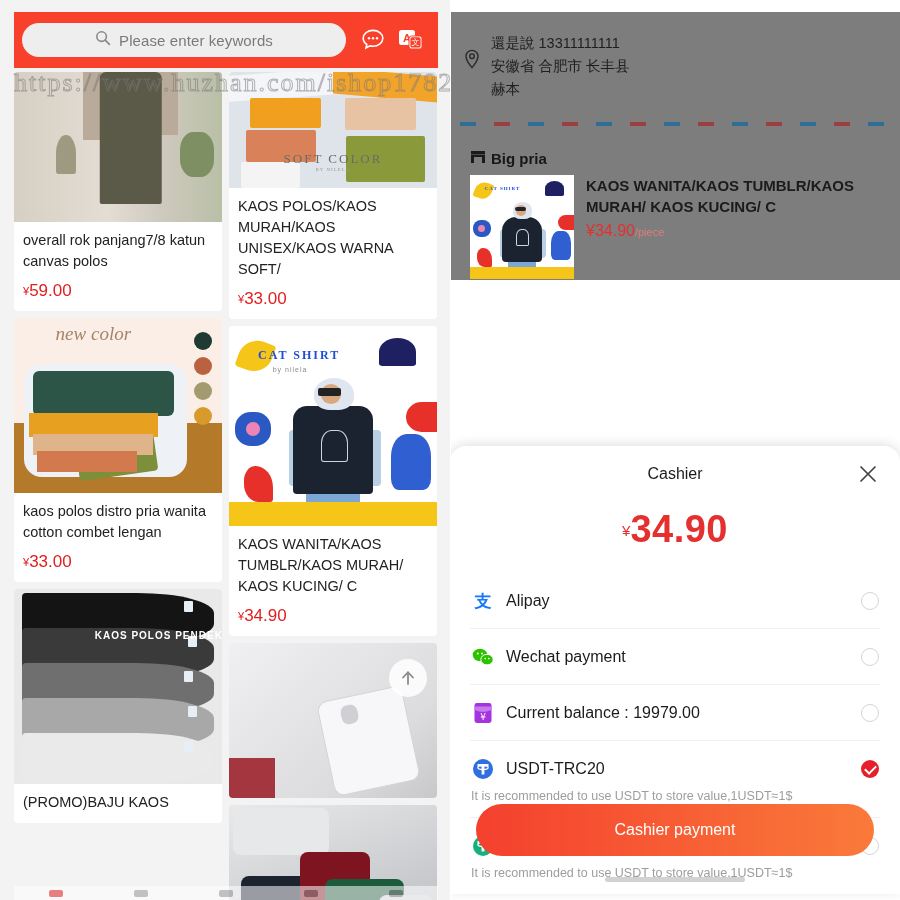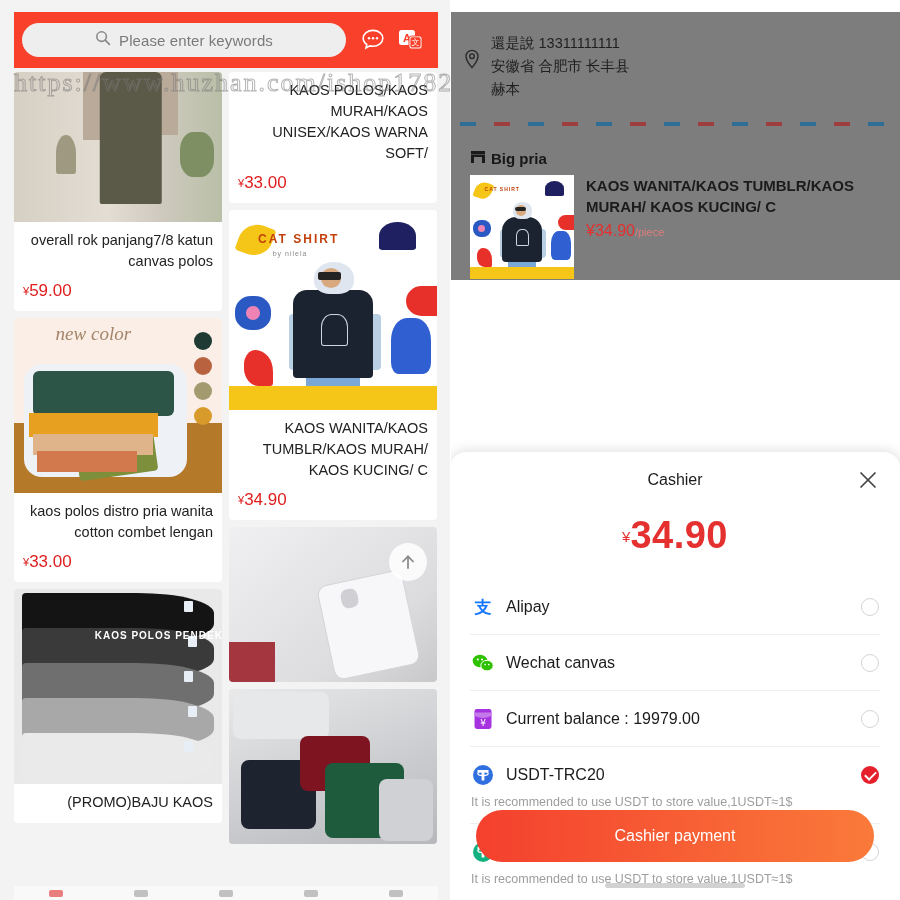--- a/index.html
+++ b/index.html
@@ -62,21 +62,20 @@
     width: 424px;
     display: flex; gap: 7px;
   }
   .col { width: 208px; display: flex; flex-direction: column; gap: 7px; }
   .card { background: #ffffff; border-radius: 4px; overflow: hidden; }
   .card .thumb { width: 100%; position: relative; overflow: hidden; display:block; }
   .card .info { padding: 8px 9px 10px 9px; }
   .card .title {
     font-size: 14.5px; line-height: 21px; color: #222; font-weight: 400;
     word-break: break-word;
-    text-align: right;
   }
   .card .price { margin-top: 9px; font-size: 17px; color: #e02020; font-weight: 400; }
   .card .price .yen { font-size: 11px; vertical-align: 1px; }
 
   
   .t-dress { height: 150px; background: #ddd8d0; position: relative; }
   .t-dress .wall { position:absolute; inset:0; background: linear-gradient(90deg,#d6cfc4 0%,#e3ddd3 45%,#cfcabf 70%,#b9bfa7 100%); }
   .t-dress .floor { position:absolute; left:0; right:0; bottom:0; height:36%; background: linear-gradient(180deg,#a9writing 0,#9d7c56 0%, #7f5f3d 100%); }
   .t-dress .person { position:absolute; left:44%; top:0; width:30%; height:88%; background:#5b5a48; border-radius: 6px 6px 2px 2px; transform: translateX(-10%); }
   .t-dress .sleeveL { position:absolute; left:33%; top:0; width:12%; height:45%; background:#b9aa9a; }
@@ -106,21 +105,21 @@
   .t-newcolor .pile { position:absolute; left:5%; top:26%; width:78%; height:65%; background:#eef2f6; border-radius:18px; }
   .t-newcolor .sh1 { position:absolute; left:9%; top:30%; width:68%; height:26%; background:#2c5548; border-radius:6px; }
   .t-newcolor .sh2 { position:absolute; left:7%; top:54%; width:62%; height:14%; background:#e8a020; }
   .t-newcolor .sh3 { position:absolute; left:9%; top:66%; width:58%; height:12%; background:#e0b48a; }
   .t-newcolor .sh4 { position:absolute; left:11%; top:76%; width:48%; height:12%; background:#d27a4e; }
   .t-newcolor .sh5 { position:absolute; left:30%; top:60%; width:38%; height:30%; background:#7d8f3b; transform:rotate(-8deg); border-radius:4px; }
   .t-newcolor .dots { position:absolute; right:5%; top:8%; display:flex; flex-direction:column; gap:7px; }
   .t-newcolor .dots i { display:block; width:18px; height:18px; border-radius:50%; }
 
   .t-catshirt { height: 200px; background: #ffffff; position: relative; overflow:hidden; }
-  .t-catshirt .ttl { position:absolute; left:14%; top:11%; font-size: 12px; font-weight:700; letter-spacing:2px; color:#c2410c; }
+  .t-catshirt .ttl { position:absolute; left:14%; top:11%; font-size: 12px; font-weight:700; letter-spacing:2px; color:#1d4ed8;font-family:Liberation Serif, serif; }
   .t-catshirt .sub { position:absolute; left:21%; top:20%; font-size: 7px; letter-spacing:1px; color:#8a8a8a; }
   .t-catshirt .yellowleaf { position:absolute; left:5%; top:7%; width:16%; height:16%; background:#f5c518; border-radius:60% 10% 60% 10%; transform:rotate(20deg); }
   .t-catshirt .navyheart { position:absolute; right:10%; top:6%; width:18%; height:14%; background:#1e2061; border-radius:50% 50% 10% 10%; }
   .t-catshirt .blueflower { position:absolute; left:3%; top:43%; width:17%; height:17%; background:#2b59c3; border-radius:45%; }
   .t-catshirt .blueflower::after { content:''; position:absolute; inset:30%; background:#ee84b5; border-radius:50%; }
   .t-catshirt .redshape { position:absolute; right:0; top:38%; width:15%; height:15%; background:#e8302a; border-radius:50% 0 0 50%; }
   .t-catshirt .bluehand { position:absolute; right:3%; bottom:18%; width:19%; height:28%; background:#2f5fd0; border-radius:40% 40% 20% 20%; }
   .t-catshirt .redswirl { position:absolute; left:7%; bottom:12%; width:14%; height:18%; background:#e8302a; border-radius:40% 60% 10% 50%; }
   .t-catshirt .yellowbar { position:absolute; left:0; right:0; bottom:0; height:12%; background:#f5c518; }
   .t-catshirt .head { position:absolute; left:41%; top:26%; width:19%; height:16%; background:#dfe6ef; border-radius:50% 50% 40% 40%; }
@@ -199,21 +198,21 @@
   .store-name { display:flex; align-items:center; gap:5px; font-size:15px; font-weight:700; color:#171717; padding:10px 0 4px 10px; }
   .store-item { display:flex; gap:12px; padding:4px 10px 0 10px; }
   .store-item .th { width:104px; height:104px; flex:0 0 auto; position:relative; overflow:hidden; background:#fff; }
   .store-item .meta { flex:1; min-width:0; }
   .store-item .p-title { font-size:15px; line-height:21px; color:#1b1b1b; font-weight:600; }
   .store-item .p-price { margin-top:5px; font-size:16px; color:#e53030; }
   .store-item .p-price .unit { font-size:11px; color:#dd7d7d; }
   .store-item .p-qty { margin-top:4px; font-size:15px; color:#1b1b1b; }
 
   .sheet {
-    position:absolute; left:0; bottom:0; width:450px; height:448px;
+    position:absolute; left:0; bottom:6px; width:450px; height:448px;
     background:#ffffff; border-radius:16px 16px 0 0;
     box-shadow: 0 -2px 12px rgba(0,0,0,.12);
   }
   .sheet-head { position:relative; height:56px; display:flex; align-items:center; justify-content:center; }
   .sheet-title { font-size:16px; color:#1b1b1b; }
   .sheet-close { position:absolute; right:20px; top:16px; width:24px; height:24px; cursor:pointer; }
   .amount { text-align:center; margin-top:6px; color:#e53030; }
   .amount .yen { font-size:15px; vertical-align:6px; }
   .amount .val { font-size:38px; font-weight:700; letter-spacing:.5px; }
 
@@ -343,20 +342,30 @@
           <div class="info">
             <div class="title">(PROMO)BAJU KAOS</div>
           </div>
         </div>
 
       </div>
 
       <div class="col">
 
         <div class="card">
+          <div class="thumb t-soft">
+            <div class="top1"></div>
+              <div class="top2"></div>
+            <div class="sw s1"></div>
+              <div class="sw s2"></div>
+              <div class="sw s3"></div>
+              <div class="sw s4"></div>
+              <div class="sw s5"></div>
+            <div class="cap"><span>SOFT COLOR</span><small>BY NILELA</small></div>
+          </div>
           <div class="info">
             <div class="title">KAOS POLOS/KAOS MURAH/KAOS UNISEX/KAOS WARNA SOFT/</div>
             <div class="price"><span class="yen">¥</span><span>33.00</span></div>
           </div>
         </div>
 
         <div class="card">
           <div class="thumb t-catshirt">
             <div class="yellowleaf"></div>
               <div class="navyheart"></div>
@@ -515,21 +524,21 @@
           <span class="ic">
             <svg width="22" height="20" viewBox="0 0 22 20">
                 <ellipse cx="8" cy="8" rx="7.3" ry="6.2" fill="#2dc100"></ellipse>
                 <ellipse cx="15" cy="12.6" rx="6.2" ry="5.3" fill="#2dc100" stroke="#ffffff" stroke-width="1"></ellipse>
                 <circle cx="5.8" cy="6.6" r="1" fill="#fff"></circle>
                 <circle cx="10" cy="6.6" r="1" fill="#fff"></circle>
                 <circle cx="13.2" cy="11.5" r=".85" fill="#fff"></circle>
                 <circle cx="16.8" cy="11.5" r=".85" fill="#fff"></circle>
               </svg>
           </span>
-          <span class="lbl">Wechat canvas</span>
+          <span class="lbl">Wechat payment</span>
           <span class="radio"></span>
         </div>
 
         <div class="method">
           <span class="ic">
             <svg width="20" height="22" viewBox="0 0 20 22">
                 <rect x="1.5" y="1" width="17" height="20" rx="2.4" fill="#a633e0"></rect>
                 <path d="M1.5 4.5h17v3.2c0 0-4 2.2-8.5 2.2S1.5 7.7 1.5 7.7z" fill="#c47ae8"></path>
                 <text x="10" y="17.5" font-size="9" font-family="DejaVu Sans, sans-serif" fill="#ffffff" text-anchor="middle">¥</text>
               </svg>

